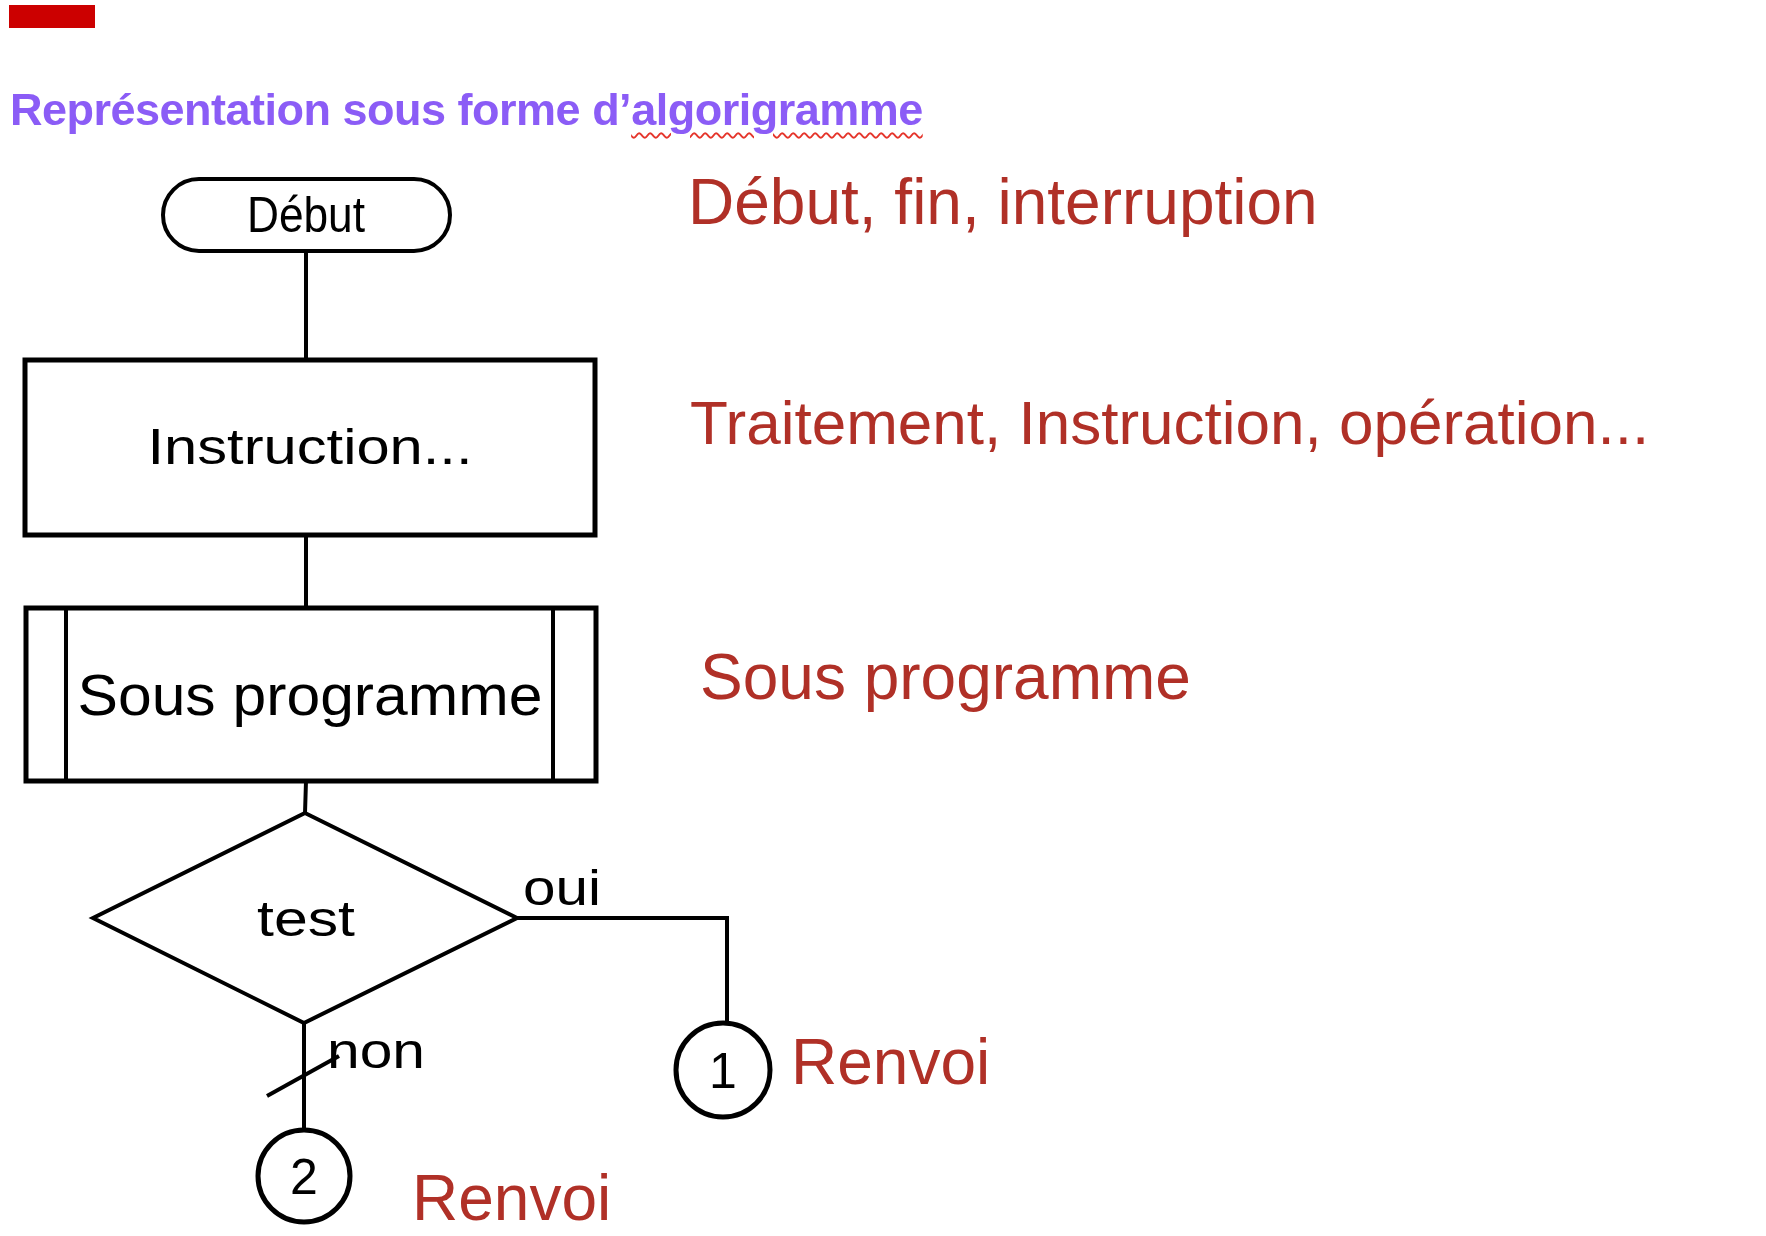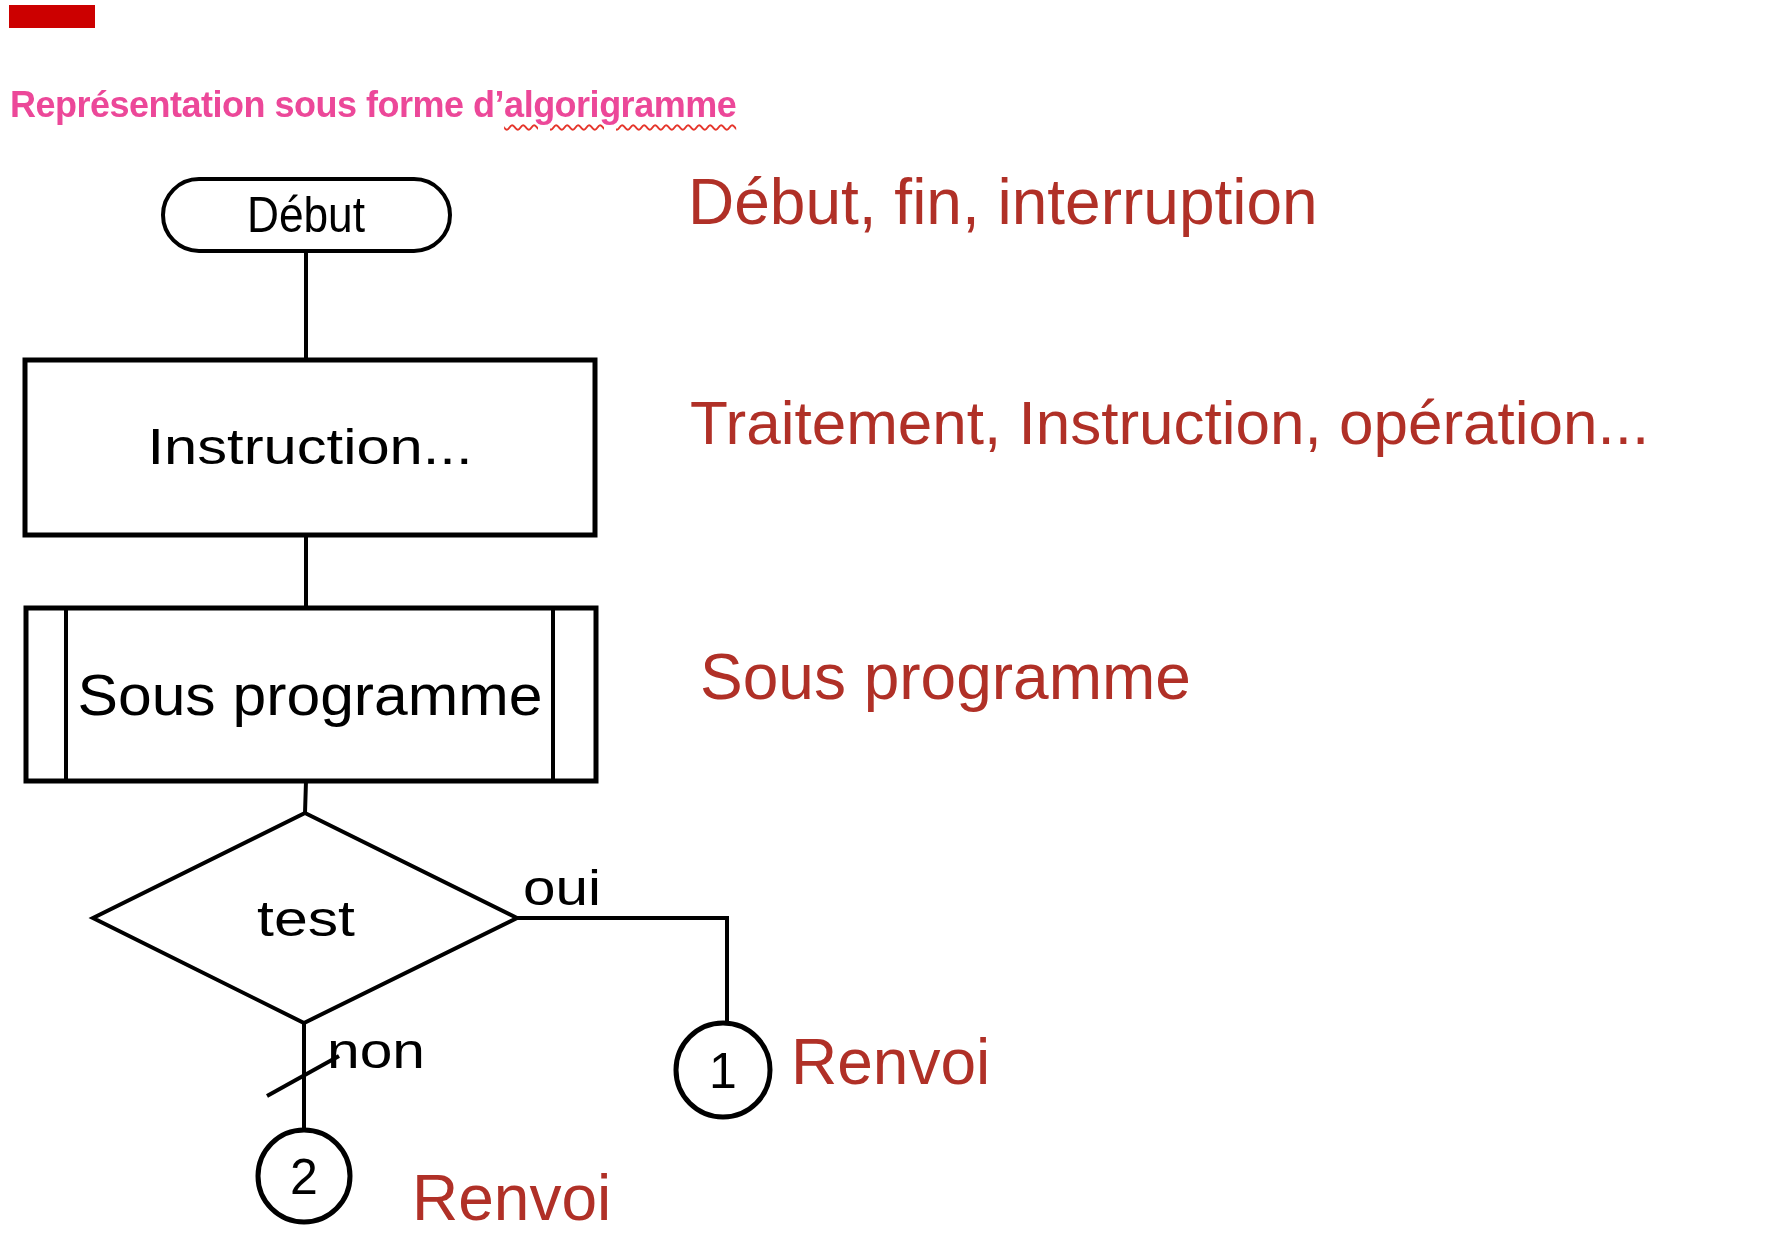--- a/index.html
+++ b/index.html
@@ -5,22 +5,22 @@
   html,body{margin:0;padding:0;background:#ffffff;}
   .canvas{
     position:relative;width:1766px;height:1236px;background:#ffffff;overflow:hidden;
     font-family:"Liberation Sans",sans-serif;
   }
   .flag{
     position:absolute;left:9px;top:5px;width:86px;height:23px;background:#CC0000;
   }
   .title{
     position:absolute;left:10px;top:84px;margin:0;
-    font-size:36px;font-weight:bold;letter-spacing:-0.5px;line-height:1.15;
-    color:#ec4899;white-space:nowrap;
+    font-size:45px;font-weight:bold;letter-spacing:-0.5px;line-height:1.15;
+    color:#8b5cf6;white-space:nowrap;
   }
   .squiggle-word{
     text-decoration-line:underline;
     text-decoration-style:wavy;
     text-decoration-color:#E5352B;
     text-decoration-thickness:2px;
     text-underline-offset:7px;
   }
   .flow{position:absolute;left:0;top:0;z-index:1;}
   .flow .shape{fill:#ffffff;stroke:#000000;}

